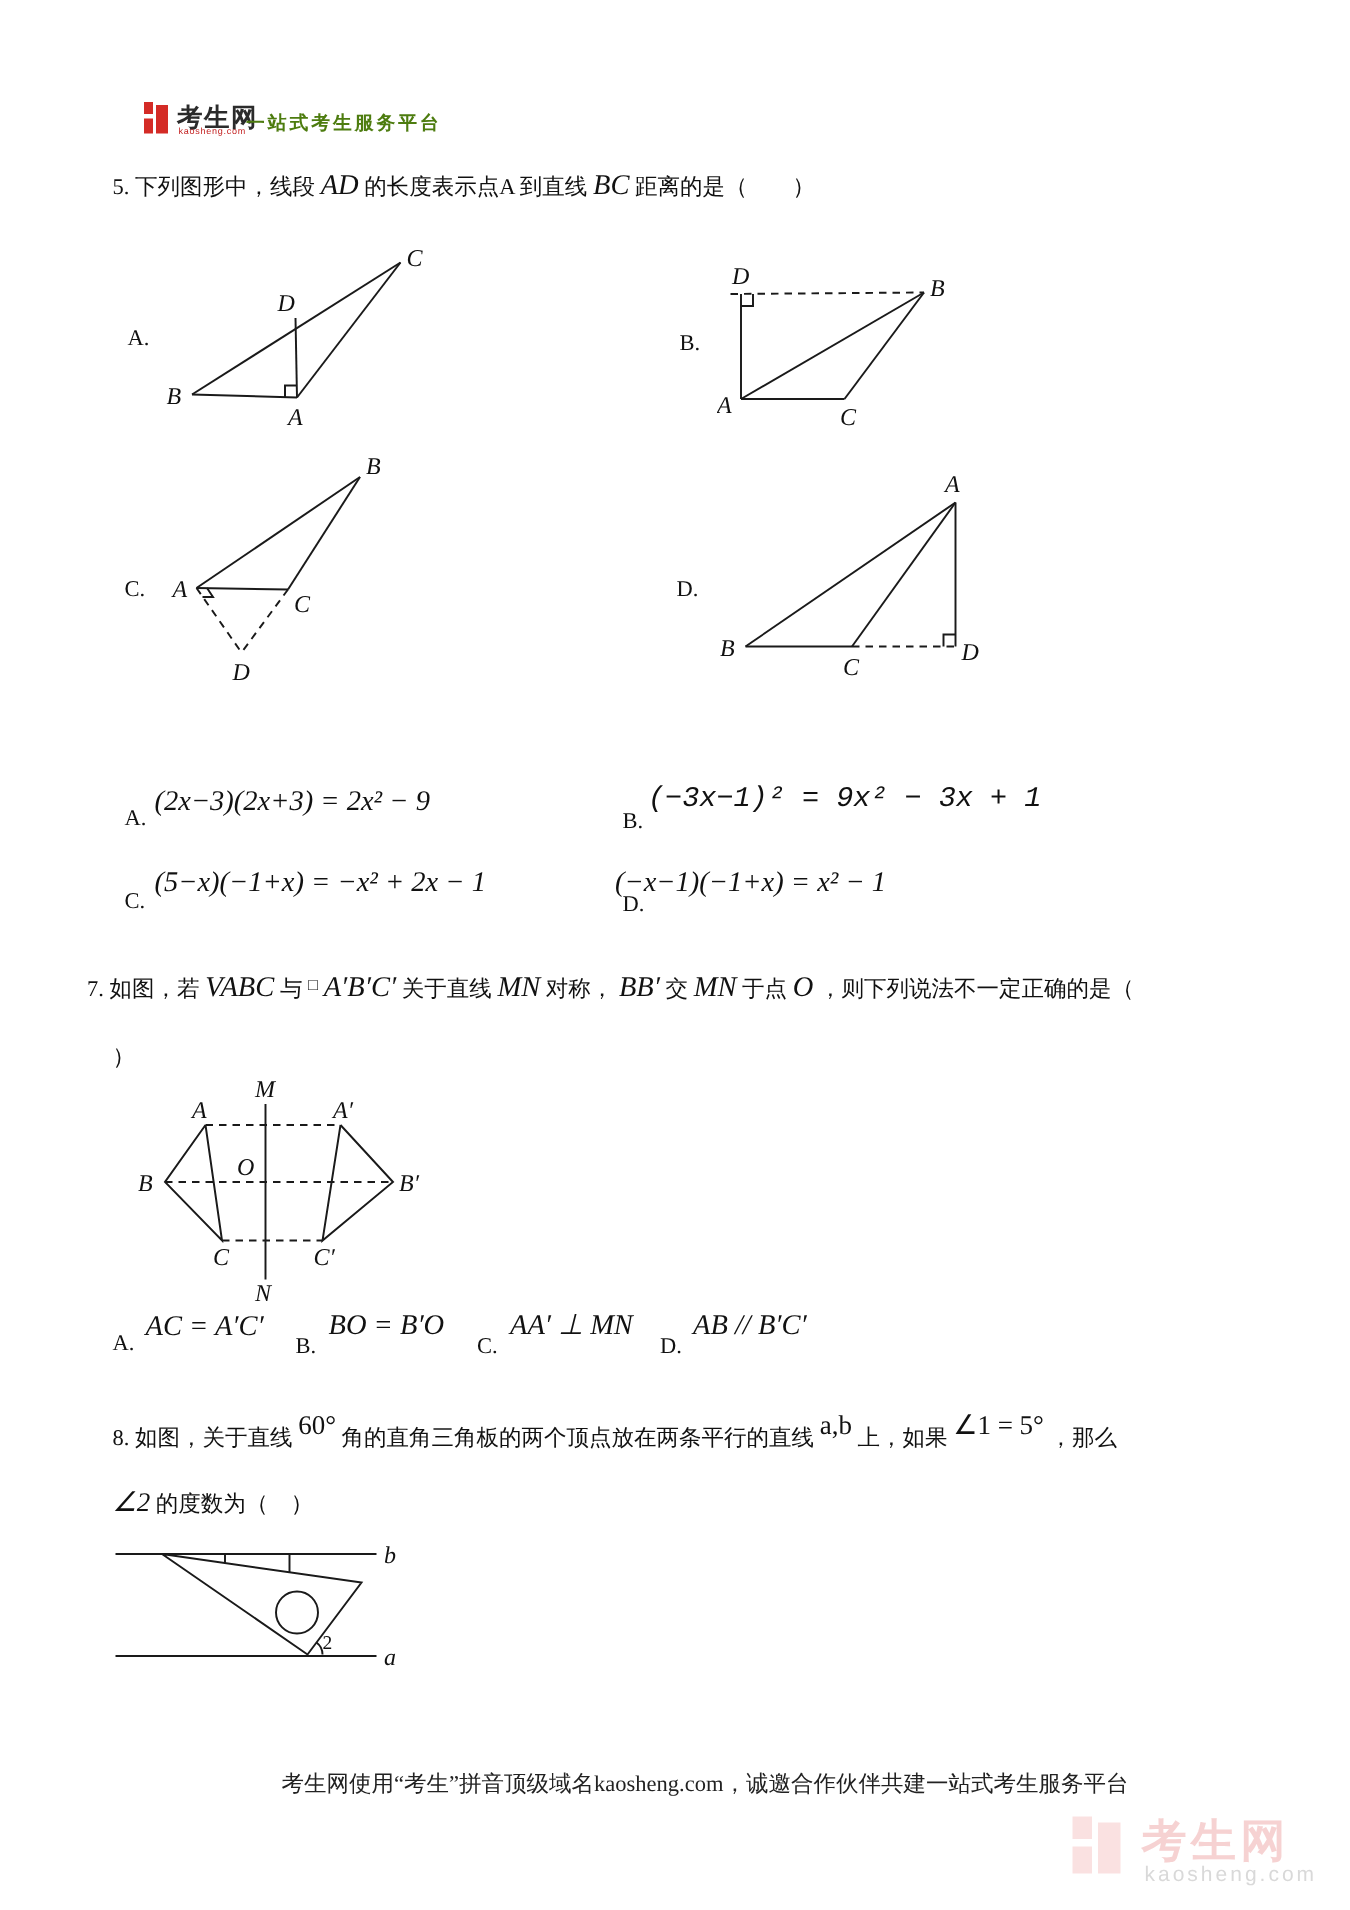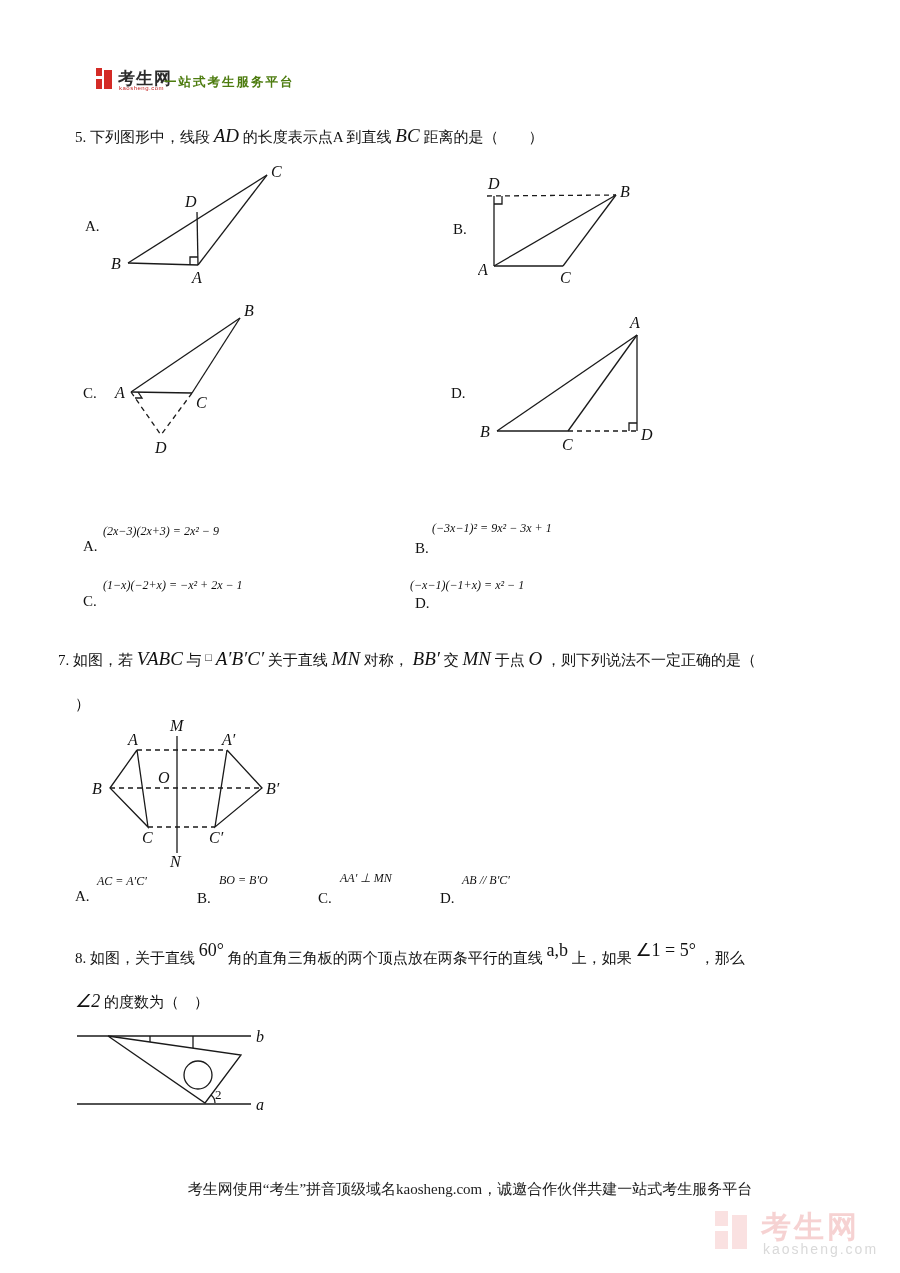--- a/index.html
+++ b/index.html
@@ -2,21 +2,21 @@
 <html><head>
 <meta charset="utf-8">
 <style>
   * { margin:0; padding:0; box-sizing:border-box; }
   body { background:#fff; }
   .page { position:relative; width:900px; height:1273px; background:#ffffff;
           font-family:"Liberation Serif", serif; color:#111; overflow:hidden; }
   .abs { position:absolute; }
   .cn  { font-family:"Liberation Serif", serif; font-size:15px; color:#111; }
   .math { font-family:"Liberation Serif", serif; font-style:italic; font-size:19px; color:#111; }
-  .math-sm { font-family:"Liberation Serif", serif; font-style:italic; font-size:12px; color:#111; }
+  .math-sm { font-family:"Liberation Serif", serif; font-style:italic; font-size:19px; color:#111; }
   .raised { position:relative; top:-7px; font-family:"Liberation Serif", serif; font-size:18px; }
   .opt-label { font-family:"Liberation Serif", serif; font-size:15px; color:#111; }
   .qline { line-height:28px; }
   
   .logo-blocks { position:absolute; width:16px; height:21px; }
   .logo-blocks .b1 { position:absolute; left:0; top:0; width:6px; height:8px; background:#d42b26; }
   .logo-blocks .b2 { position:absolute; left:0; top:11px; width:6px; height:10px; background:#d42b26; }
   .logo-blocks .b3 { position:absolute; left:8px; top:2px; width:8px; height:19px; background:#d42b26; }
   .brand-name { font-family:"Liberation Sans", sans-serif; font-weight:bold; font-size:17px; color:#2b2b2b; letter-spacing:1px; }
   .brand-domain { font-family:"Liberation Sans", sans-serif; font-size:6px; color:#c31f1f; letter-spacing:0.5px; }
@@ -45,21 +45,21 @@
     <span class="logo-blocks" style="left:8px; top:2px;">
       <span class="b1"></span>
         <span class="b2"></span>
         <span class="b3"></span>
     </span>
     <span class="abs brand-name" style="left:30px; top:1px;">考生网</span>
     <span class="abs brand-domain" style="left:31px; top:19px;">kaosheng.com</span>
     <span class="abs tagline" style="left:76px; top:8px;">一站式考生服务平台</span>
   </div>
 
-  <div class="abs cn qline" style="left:75px; top:110px; width:790px;margin-top:12px;">
+  <div class="abs cn qline" style="left:75px; top:110px; width:790px;">
     <span>5.</span>
     <span>下列图形中，线段</span>
     <span class="math">AD</span>
     <span>的长度表示点A 到直线</span>
     <span class="math">BC</span>
     <span>距离的是（　　）</span>
   </div>
 
   <div class="abs opt-label" style="left:85px;  top:218px;">A.</div>
   <div class="abs opt-label" style="left:453px; top:221px;">B.</div>
@@ -113,23 +113,23 @@
     <polyline points="179,131 179,123 187,123"></polyline>
     <text x="180" y="28">A</text>
     <text x="30" y="137">B</text>
     <text x="112" y="150">C</text>
     <text x="191" y="140">D</text>
   </svg>
 
   <div class="abs opt-label" style="left:83px;  top:538px;">A.</div>
   <div class="abs math-sm" style="left:103px; top:524px;">(2x−3)(2x+3) = 2x² − 9</div>
   <div class="abs opt-label" style="left:415px; top:540px;">B.</div>
-  <div class="abs math-sm" style="left:432px; top:521px;">(−3x−1)² = 9x² − 3x + 1</div>
+  <div class="abs math-sm" style="left:432px; top:521px;font-family:Liberation Mono, monospace;">(−3x−1)² = 9x² − 3x + 1</div>
   <div class="abs opt-label" style="left:83px;  top:593px;">C.</div>
-  <div class="abs math-sm" style="left:103px; top:578px;">(1−x)(−2+x) = −x² + 2x − 1</div>
+  <div class="abs math-sm" style="left:103px; top:578px;">(5−x)(−1+x) = −x² + 2x − 1</div>
   <div class="abs opt-label" style="left:415px; top:595px;">D.</div>
   <div class="abs math-sm" style="left:410px; top:578px;">(−x−1)(−1+x) = x² − 1</div>
 
   <div class="abs cn" style="left:58px; top:648px; width:800px;">
     <span>7.</span>
     <span>如图，若</span>
     <span class="math">VABC</span>
     <span>与</span>
     <span style="font-size:11px; position:relative; top:-4px;">□</span>
     <span class="math">A′B′C′</span>

